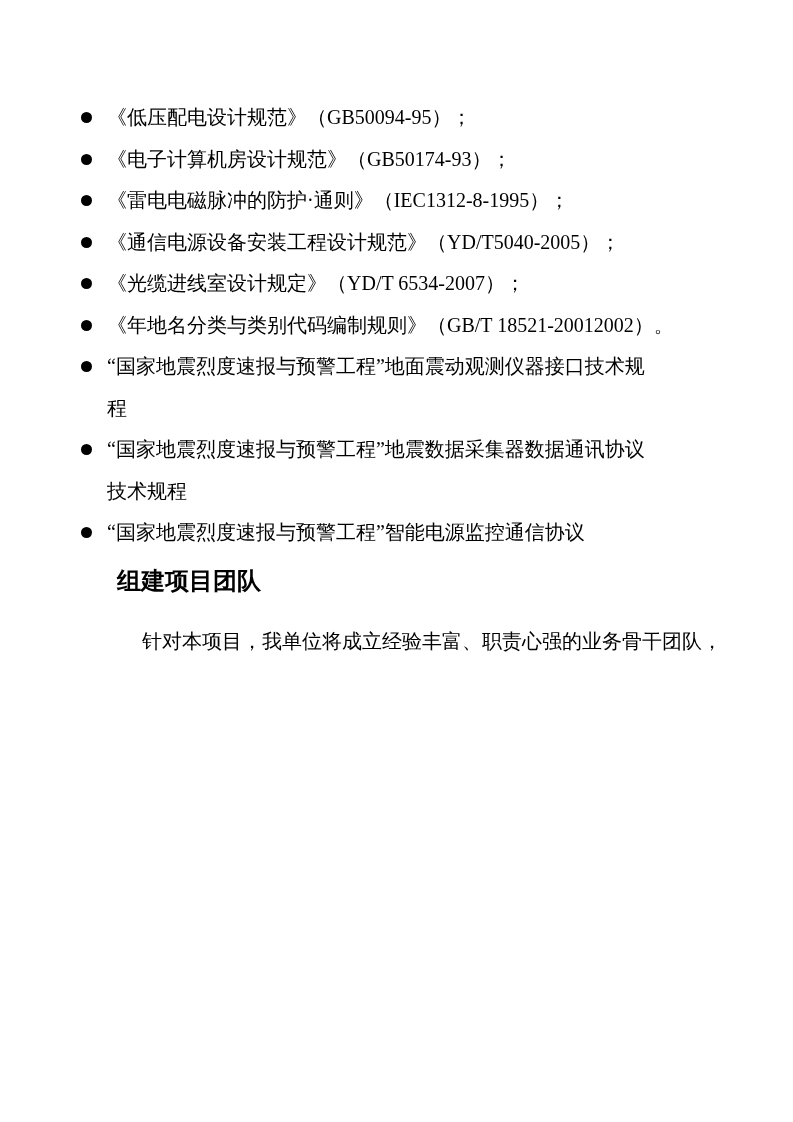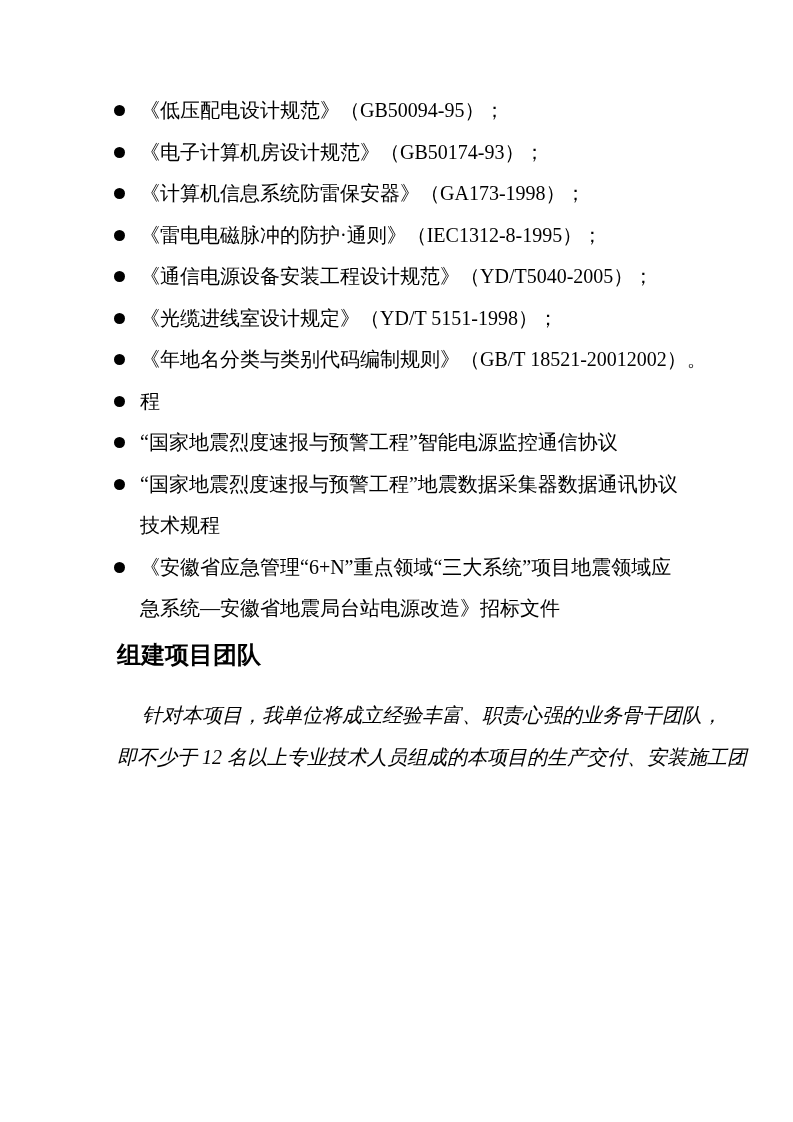--- a/index.html
+++ b/index.html
@@ -15,22 +15,22 @@
     color: #000000;
     font-family: "Liberation Serif", "DejaVu Serif", serif;
   }
   .page {
     position: absolute;
     inset: 0;
     background: #ffffff;
   }
   .std-list {
     list-style: none;
-    margin: 0;
-    padding: 90px 40px 0 112px;
+    margin: 7px;
+    padding: 90px 40px 0 72px;
   }
   .std-item {
     position: relative;
     padding-left: 28px;
     font-size: 20px;
     line-height: 41.5px;
   }
   .bullet {
     position: absolute;
     left: 2px;
@@ -50,21 +50,20 @@
     line-height: 41.5px;
   }
   .para {
     margin: 19px 40px 0 117px;
     font-size: 20px;
     line-height: 41.5px;
   }
   .pline {
     display: block;
     white-space: pre;
-    font-style: italic;
   }
   .pline.indent {
     text-indent: 25px;
   }
 </style>
 </head>
 <body>
 
 <div class="page">
 
@@ -72,58 +71,49 @@
     <li class="std-item">
       <span class="bullet"></span>
       <div class="line">《低压配电设计规范》（GB50094-95）；</div>
     </li>
     <li class="std-item">
       <span class="bullet"></span>
       <div class="line">《电子计算机房设计规范》（GB50174-93）；</div>
     </li>
     <li class="std-item">
       <span class="bullet"></span>
-      <div class="line">《计算机信息系统防雷保安器》（GA173-1998）；</div>
-    </li>
-    <li class="std-item">
-      <span class="bullet"></span>
       <div class="line">《雷电电磁脉冲的防护·通则》（IEC1312-8-1995）；</div>
     </li>
     <li class="std-item">
       <span class="bullet"></span>
       <div class="line">《通信电源设备安装工程设计规范》（YD/T5040-2005）；</div>
     </li>
     <li class="std-item">
       <span class="bullet"></span>
-      <div class="line">《光缆进线室设计规定》（YD/T 5151-1998）；</div>
+      <div class="line">《光缆进线室设计规定》（YD/T 6534-2007）；</div>
     </li>
     <li class="std-item">
       <span class="bullet"></span>
       <div class="line">《年地名分类与类别代码编制规则》（GB/T 18521-20012002）。</div>
     </li>
     <li class="std-item">
       <span class="bullet"></span>
+      <div class="line">“国家地震烈度速报与预警工程”地面震动观测仪器接口技术规</div>
       <div class="line">程</div>
-    </li>
-    <li class="std-item">
-      <span class="bullet"></span>
-      <div class="line">“国家地震烈度速报与预警工程”智能电源监控通信协议</div>
     </li>
     <li class="std-item">
       <span class="bullet"></span>
       <div class="line">“国家地震烈度速报与预警工程”地震数据采集器数据通讯协议</div>
       <div class="line">技术规程</div>
     </li>
     <li class="std-item">
       <span class="bullet"></span>
-      <div class="line">《安徽省应急管理“6+N”重点领域“三大系统”项目地震领域应</div>
-      <div class="line">急系统—安徽省地震局台站电源改造》招标文件</div>
+      <div class="line">“国家地震烈度速报与预警工程”智能电源监控通信协议</div>
     </li>
   </ul>
 
   <h2 class="heading">组建项目团队</h2>
 
   <p class="para">
     <span class="pline indent">针对本项目，我单位将成立经验丰富、职责心强的业务骨干团队，</span>
-    <span class="pline">即不少于 12 名以上专业技术人员组成的本项目的生产交付、安装施工团</span>
   </p>
 
 </div>
 
 </body></html>

